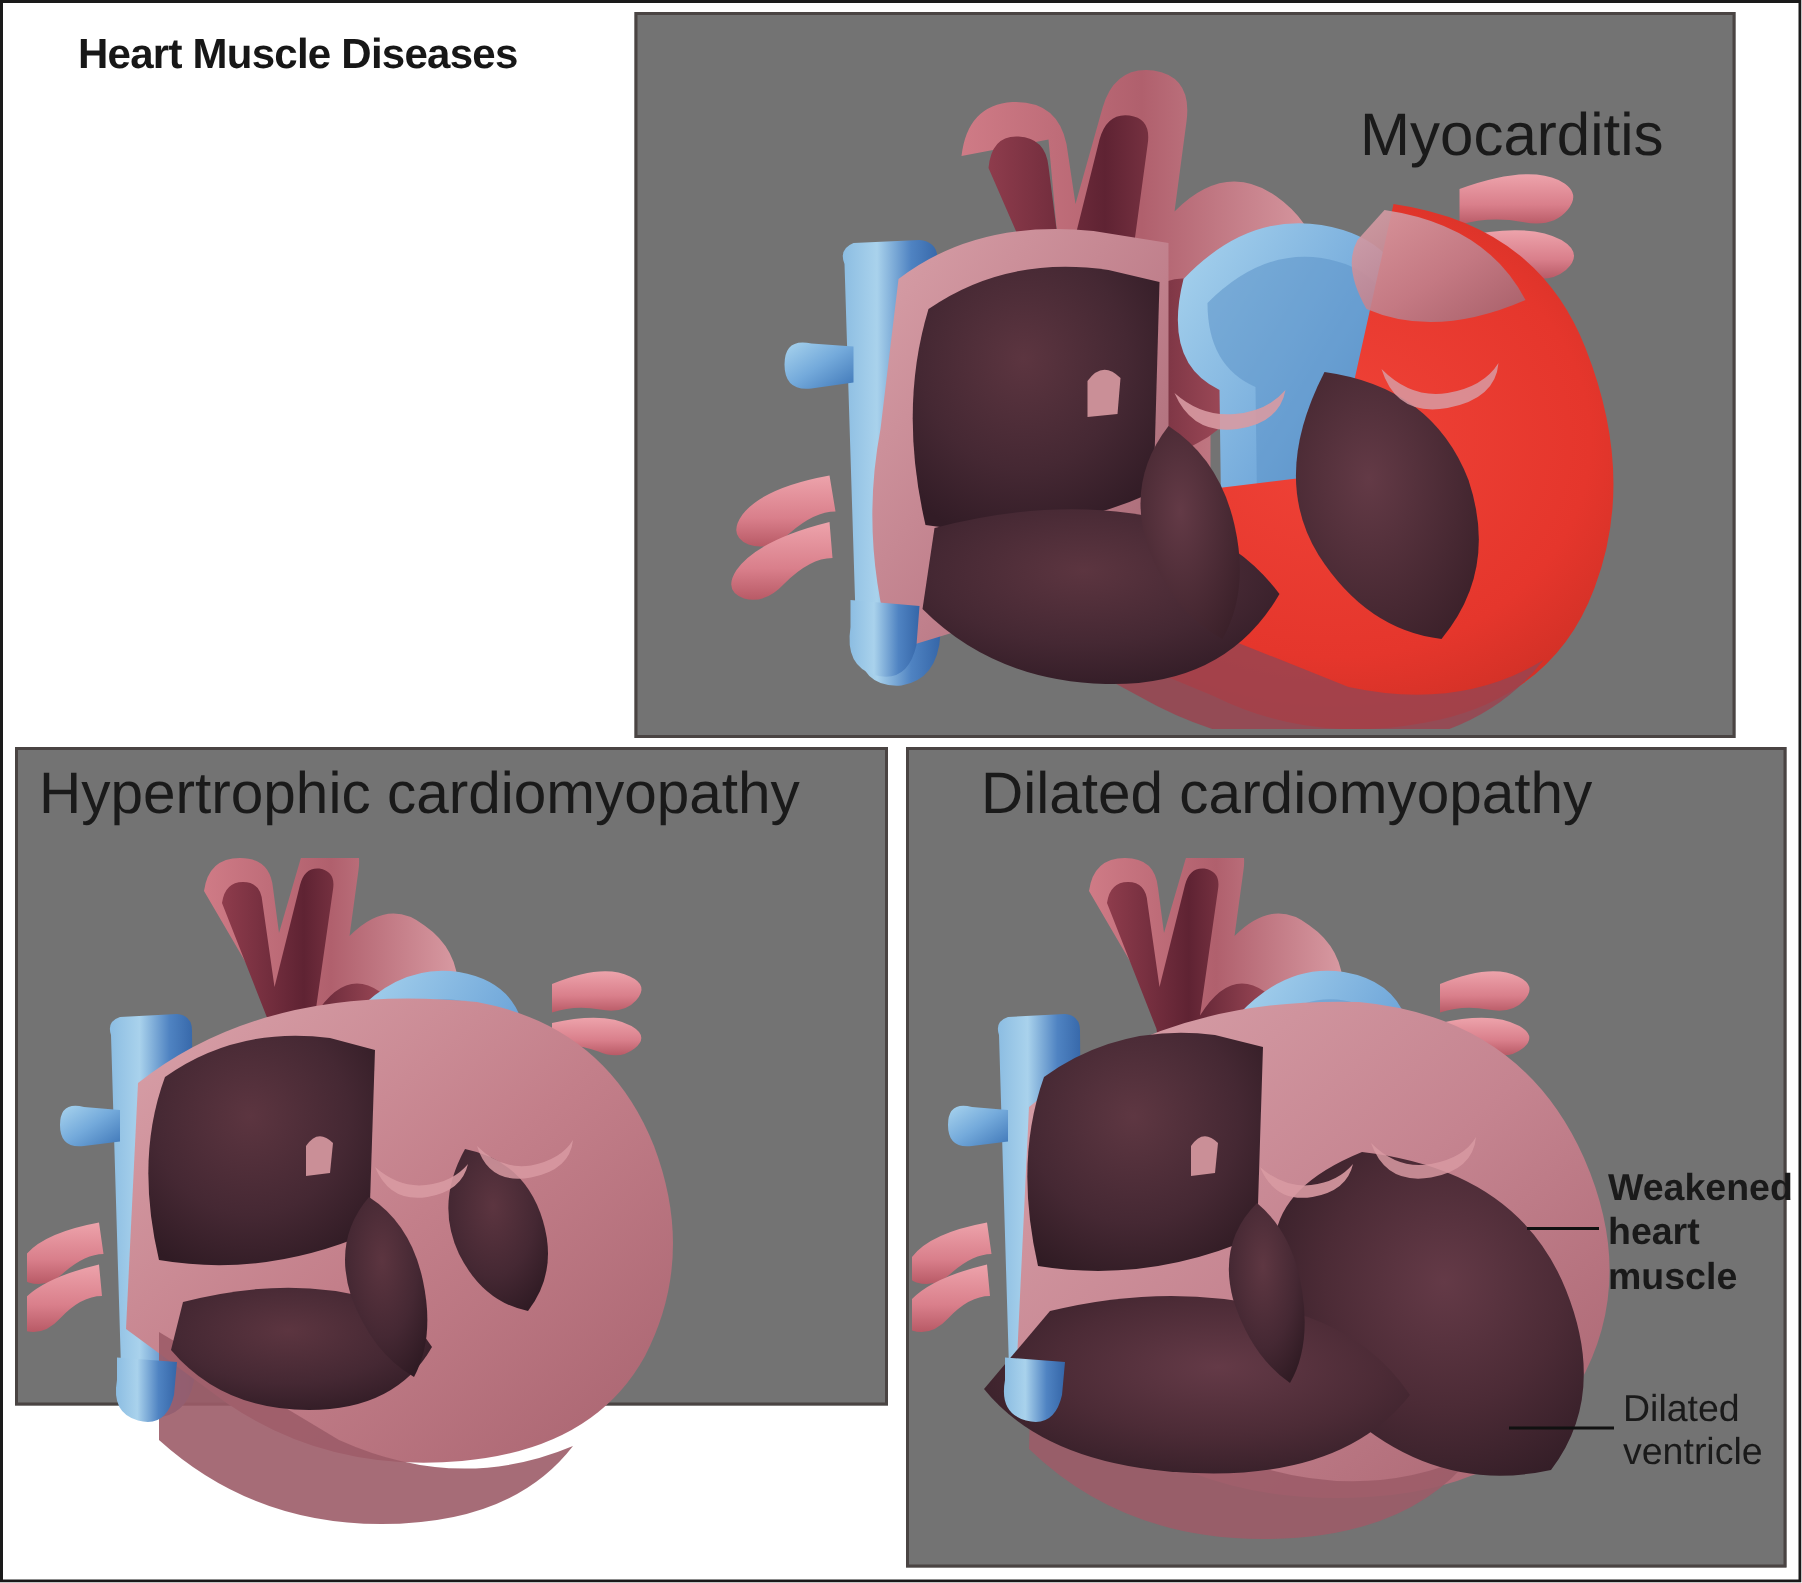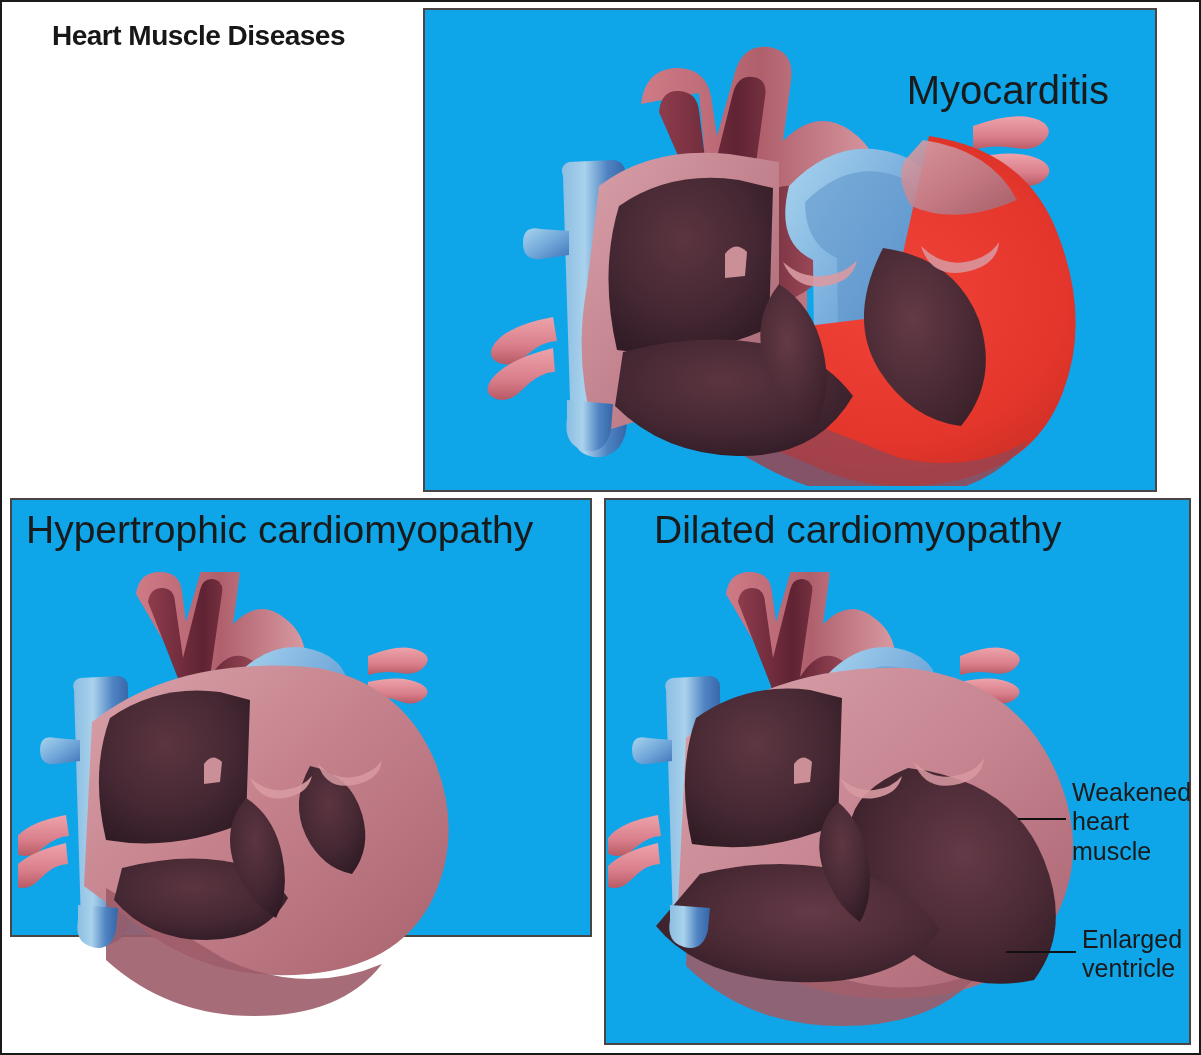--- a/index.html
+++ b/index.html
@@ -3,38 +3,38 @@
 <meta charset="utf-8">
 <style>
   html,body{margin:0;padding:0;background:#ffffff;}
   body{width:1201px;height:1055px;position:relative;overflow:hidden;
        font-family:"Liberation Sans",sans-serif;color:#1a1a1a;}
 
   .frame{position:absolute;left:0;top:0;width:1201px;height:1055px;
          box-sizing:border-box;border:2px solid #1a1a1a;}
 
   .panel{position:absolute;box-sizing:border-box;
-         border:2px solid #4a4443;background:#0ea5e9;}
+         border:2px solid #4a4443;background:#737373;}
 
   #panel-myocarditis{left:423px;top:8px;width:734px;height:484px;}
   #panel-hcm{left:10px;top:498px;width:582px;height:439px;}
   #panel-dcm{left:604px;top:498px;width:587px;height:547px;}
 
   .main-title{position:absolute;left:52px;top:20px;width:350px;
       font-size:28px;font-weight:bold;line-height:1.12;letter-spacing:-0.5px;
       color:#171717;}
 
   .panel-title{position:absolute;font-weight:normal;color:#1a1a1a;
       white-space:nowrap;}
   #title-myocarditis{right:46px;top:58px;font-size:40px;}
   #title-hcm{left:14px;top:8px;font-size:39px;}
   #title-dcm{left:48px;top:8px;font-size:39px;}
 
   .callout{position:absolute;font-size:25px;line-height:1.17;color:#1a1a1a;}
-  #callout-weakened{left:1072px;top:778px;width:120px;}
+  #callout-weakened{left:1072px;top:778px;width:120px;font-weight:bold;}
   #callout-enlarged{left:1082px;top:925px;width:120px;}
 
   .leader{position:absolute;background:#111111;transform-origin:0 0;}
   #leader-weakened{left:1018px;top:818px;width:48px;height:2px;}
   #leader-enlarged{left:1006px;top:951px;width:70px;height:2px;}
 
   .heart-wrap{position:absolute;}
   #heart-myocarditis{left:28px;top:6px;width:660px;height:470px;}
   #heart-hcm{left:6px;top:72px;width:470px;height:470px;}
   #heart-dcm{left:2px;top:72px;width:480px;height:470px;}
@@ -335,15 +335,15 @@
 
 <div class="leader" id="leader-weakened"></div>
 <div class="callout" id="callout-weakened">
   <div>Weakened</div>
   <div>heart</div>
   <div>muscle</div>
 </div>
 
 <div class="leader" id="leader-enlarged"></div>
 <div class="callout" id="callout-enlarged">
-  <div>Enlarged</div>
+  <div>Dilated</div>
   <div>ventricle</div>
 </div>
 
 </body></html>

